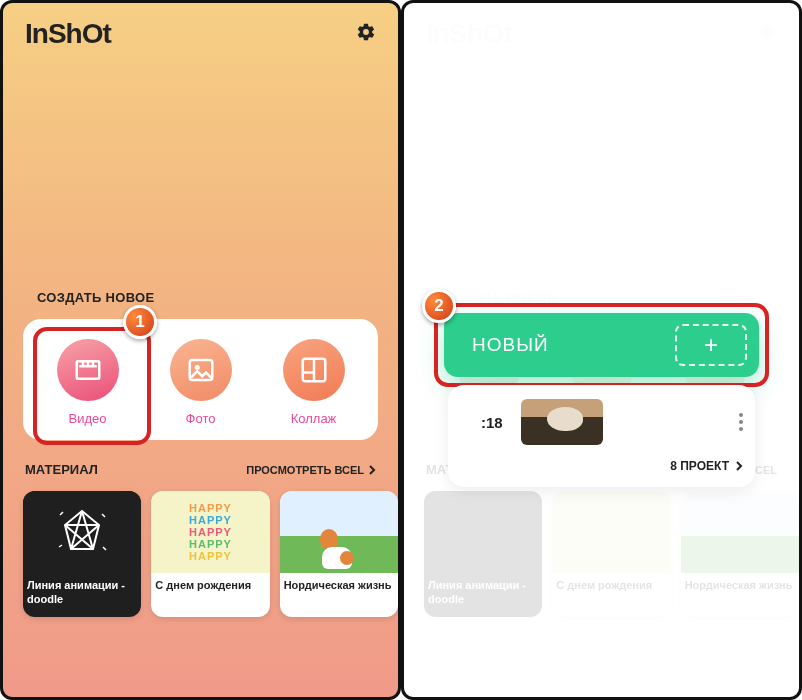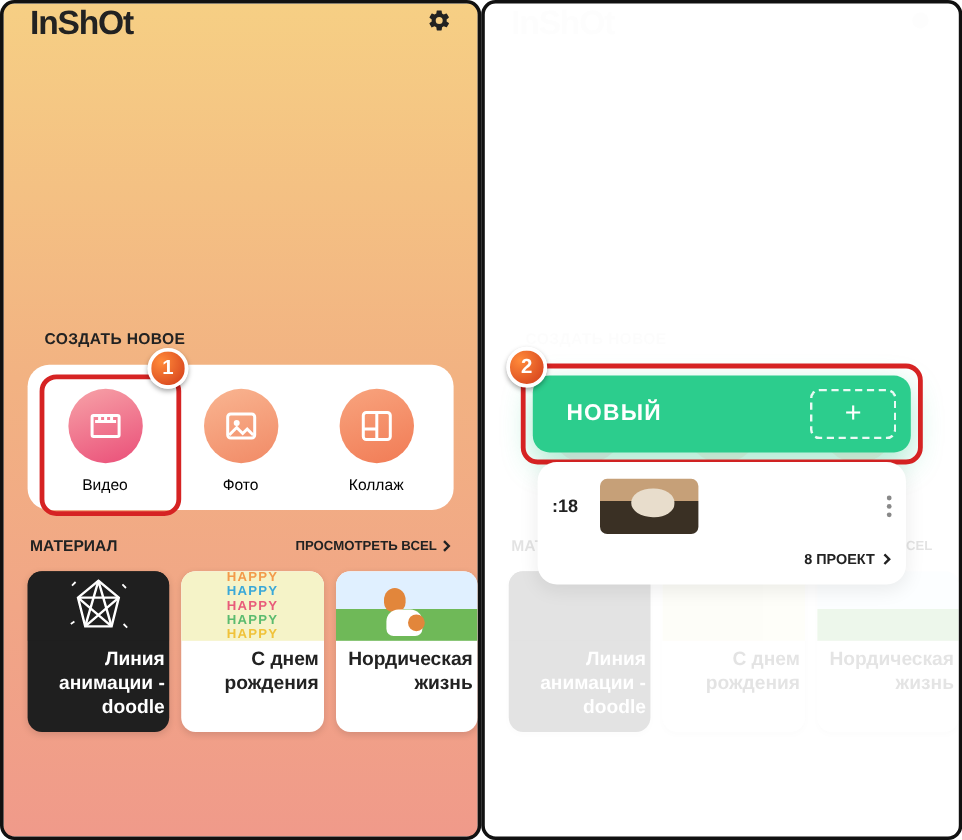--- a/index.html
+++ b/index.html
@@ -22,21 +22,21 @@
   .phone-left {
     background: linear-gradient(180deg, #f6cf84 0%, #f2b282 45%, #f09a8a 100%);
   }
   .phone-right {
     background: #fff;
   }
   .topbar {
     display: flex;
     justify-content: space-between;
     align-items: center;
-    padding: 0 22px 10px 22px;
+    padding: 15px 22px 10px 22px;
   }
   .logo {
     font-family: "Comic Sans MS", cursive, sans-serif;
     font-weight: 700;
     font-size: 28px;
     color: #222;
     letter-spacing: -1px;
   }
   .gear-icon svg { width: 20px; height: 20px; fill: #222; }
   .section-title {
@@ -64,21 +64,21 @@
   .circ {
     width: 62px; height: 62px;
     border-radius: 50%;
     margin: 0 auto 10px auto;
     display: flex; align-items: center; justify-content: center;
   }
   .circ svg { width: 30px; height: 30px; fill: #fff; }
   .circ-video { background: linear-gradient(160deg,#f7a3a8,#ea4e78); }
   .circ-photo { background: linear-gradient(160deg,#f9b591,#f18a66); }
   .circ-collage { background: linear-gradient(160deg,#f8a47e,#f17b55); }
-  .item-label { font-size: 13px; color: #000000; }
+  .item-label { font-size: 13px; color: #ec4899; }
   .highlight-red {
     position: absolute;
     border: 4px solid #d62323;
     border-radius: 14px;
     pointer-events: none;
   }
   .step-badge {
     position: absolute;
     width: 34px; height: 34px;
     border-radius: 50%;
@@ -105,26 +105,26 @@
     padding: 14px 0 0 20px;
   }
   .mat-card {
     width: 120px;
     border-radius: 12px;
     overflow: hidden;
     background: #fff;
     box-shadow: 0 2px 6px rgba(0,0,0,.12);
     display:flex; flex-direction:column;
   }
-  .mat-img { height: 58px; width:100%; }
+  .mat-img { height: 82px; width:100%; }
   .mat-1 .mat-img { background:#1f1f1f; display:flex; align-items:center; justify-content:center;}
   .mat-1 .mat-img svg { stroke:#fff; fill:none; stroke-width:2;}
   .mat-2 .mat-img { background:#f5f3c8; display:flex; flex-direction:column; justify-content:center; align-items:center; }
   .mat-3 .mat-img { background: linear-gradient(#e0f0ff 55%, #6fb958 55%); position:relative;}
-  .mat-cap { font-size: 16px; font-weight:700; color:#222; text-align:right; padding:6px 4px 10px 4px; line-height:1.25;}
+  .mat-cap { font-size: 11px; font-weight:700; color:#222; text-align:left; padding:6px 4px 10px 4px; line-height:1.25;}
   .mat-1 { background:#1f1f1f; }
   .mat-1 .mat-cap { color:#fff; }
   .phone-right .topbar, .phone-right .section-title, .phone-right .section-row, .phone-right .mat-row, .phone-right .proj-card {
     filter: none;
   }
   .phone-right .logo { color:#eee; }
   .phone-right .gear-icon svg { fill:#eee; }
   .phone-right .section-title { color:#eee; }
   .faded { opacity:.12; }
 
@@ -136,37 +136,37 @@
   .new-btn {
     height: 64px;
     background:#2ccd8d;
     border-radius:14px;
     display:flex;
     align-items:center;
     justify-content:space-between;
     padding:0 12px 0 28px;
     box-shadow: 0 10px 26px rgba(44,205,141,.4);
   }
-  .new-btn .txt { color:#fff; font-weight:700; font-size:19px; letter-spacing:1px;}
+  .new-btn .txt { color:#fff; font-weight:400; font-size:19px; letter-spacing:1px;}
   .plus-box {
     width:72px; height:42px;
     border:2px dashed rgba(255,255,255,.9);
     border-radius:8px;
     display:flex; align-items:center; justify-content:center;
     color:#fff; font-size:24px; font-weight:400;
   }
   .proj-card {
     background:#fff;
     border-radius:16px;
     margin:8px 4px 0 4px;
     padding:14px 12px 14px 12px;
     box-shadow:0 4px 16px rgba(0,0,0,.08);
     position:relative;
   }
-  .proj-row { display:flex; align-items:center; gap:18px;}
+  .proj-row { display:flex; align-items:center; gap:18px;margin-left:21px;}
   .proj-time { font-size:15px; font-weight:800; color:#222;}
   .proj-thumb { width:82px; height:46px; border-radius:6px; background:linear-gradient(#c6a078 40%,#3a3024 40%); position:relative; overflow:hidden;}
   .proj-thumb::after{content:""; position:absolute; left:26px; top:8px; width:36px; height:24px; background:#e8ddcc; border-radius:50% 48% 46% 50%;}
   .proj-more { margin-left:auto; width:4px; }
   .proj-more span{display:block;width:4px;height:4px;background:#888;border-radius:50%;margin:3px 0;}
   .proj-count {
     text-align:right;
     font-size:12px; font-weight:800; color:#222;
     margin-top:14px;
     display:flex; justify-content:flex-end; align-items:center; gap:6px;

